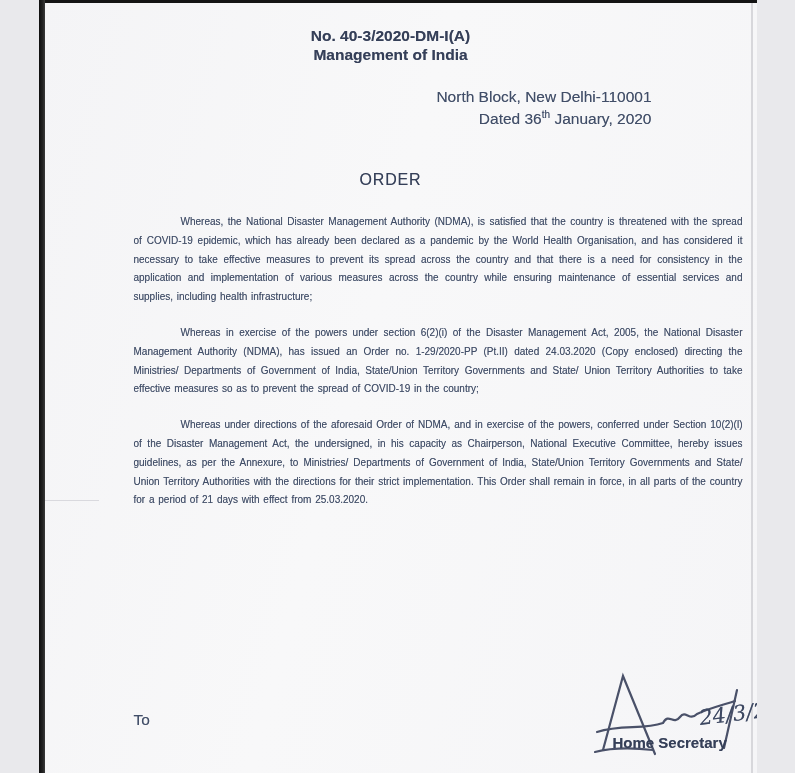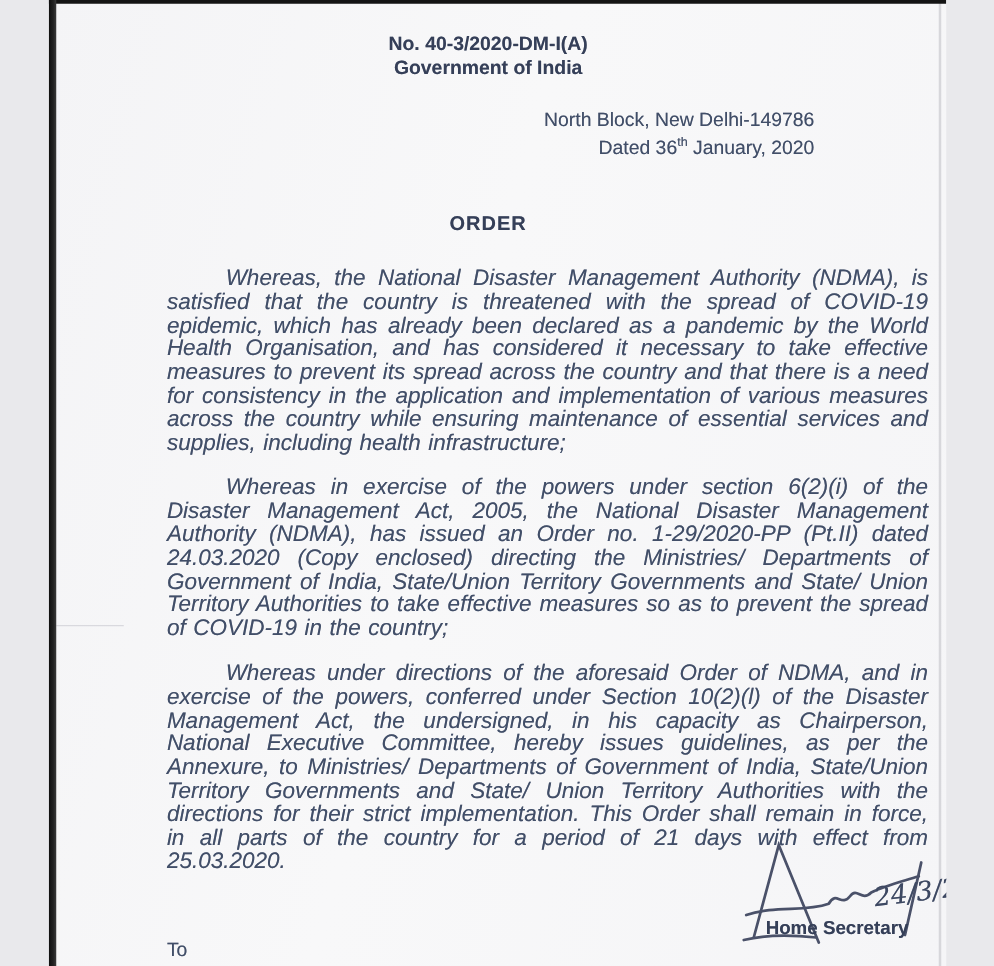--- a/index.html
+++ b/index.html
@@ -18,52 +18,52 @@
     background:linear-gradient(to right,#0e0e0e 0%,#222 60%,#3a3a3a 100%); z-index:5; }
   .edge-right { position:absolute; top:0; bottom:0; right:4px; width:2px; background:#d7d7db; }
   .crease { position:absolute; top:500px; left:6px; width:54px; height:1px; background:#d9d9de; }
 
   .header { margin-top:26px; padding-right:14px; text-align:center;
     font-size:15.5px; font-weight:700; line-height:19px; color:#353f58; }
   .right-block { margin-top:22px; padding-right:105px; text-align:right;
     font-size:15.5px; line-height:22px; font-weight:400; }
   .right-block sup { font-size:10px; line-height:0; vertical-align:super; }
   .order-heading { margin-top:41px; padding-right:14px; text-align:center;
-    font-size:16px; font-weight:700; letter-spacing:0.8px; color:#353f58; }
+    font-size:16px; font-weight:400; letter-spacing:0.8px; color:#353f58; }
 
   .body-text { margin:24px 0 0 95px; width:609px;
-    font-size:18px; line-height:18.8px; text-align:justify;font-style:italic; }
+    font-size:10px; line-height:18.8px; text-align:justify; }
   .body-text p { margin:0 0 17px 0; text-indent:47px; word-spacing:1px; }
 
   .sig { position:absolute; top:666px; left:548px; width:244px; height:106px; }
   .sig svg { position:absolute; top:0; left:0; }
   .sig .stroke { stroke:#4a5169; stroke-width:2.2; fill:none; stroke-linecap:round; }
   .hand-date { font-family:"DejaVu Serif", serif; font-style:italic; font-size:21px; fill:#3d4862; }
   .signatory { position:absolute; left:26px; top:68px; font-size:15px; font-weight:700;
     color:#353f58; white-space:nowrap; }
 
-  .closing { position:absolute; left:95px; top:752px; font-size:15.5px; }
+  .closing { position:absolute; left:95px; top:711px; font-size:15.5px; }
 </style>
 </head>
 <body>
 
 <div class="page">
 
   <div class="edge-top"></div>
   <div class="edge-left"></div>
   <div class="edge-right"></div>
   <div class="crease"></div>
 
   <header class="header">
     <div>No. 40-3/2020-DM-I(A)</div>
-    <div>Government of India</div>
+    <div>Management of India</div>
   </header>
 
   <div class="right-block">
-    <div>North Block, New Delhi-149786</div>
+    <div>North Block, New Delhi-110001</div>
     <div><span>Dated 36</span><sup>th</sup><span> January, 2020</span></div>
   </div>
 
   <div class="order-heading">ORDER</div>
 
   <main class="body-text">
     <p>Whereas, the National Disaster Management Authority (NDMA), is satisfied that the country is threatened with the spread of COVID-19 epidemic, which has already been declared as a pandemic by the World Health Organisation, and has considered it necessary to take effective measures to prevent its spread across the country and that there is a need for consistency in the application and implementation of various measures across the country while ensuring maintenance of essential services and supplies, including health infrastructure;</p>
     <p>Whereas in exercise of the powers under section 6(2)(i) of the Disaster Management Act, 2005, the National Disaster Management Authority (NDMA), has issued an Order no. 1-29/2020-PP (Pt.II) dated 24.03.2020 (Copy enclosed) directing the Ministries/ Departments of Government of India, State/Union Territory Governments and State/ Union Territory Authorities to take effective measures so as to prevent the spread of COVID-19 in the country;</p>
     <p>Whereas under directions of the aforesaid Order of NDMA, and in exercise of the powers, conferred under Section 10(2)(l) of the Disaster Management Act, the undersigned, in his capacity as Chairperson, National Executive Committee, hereby issues guidelines, as per the Annexure, to Ministries/ Departments of Government of India, State/Union Territory Governments and State/ Union Territory Authorities with the directions for their strict implementation. This Order shall remain in force, in all parts of the country for a period of 21 days with effect from 25.03.2020.</p>
   </main>

